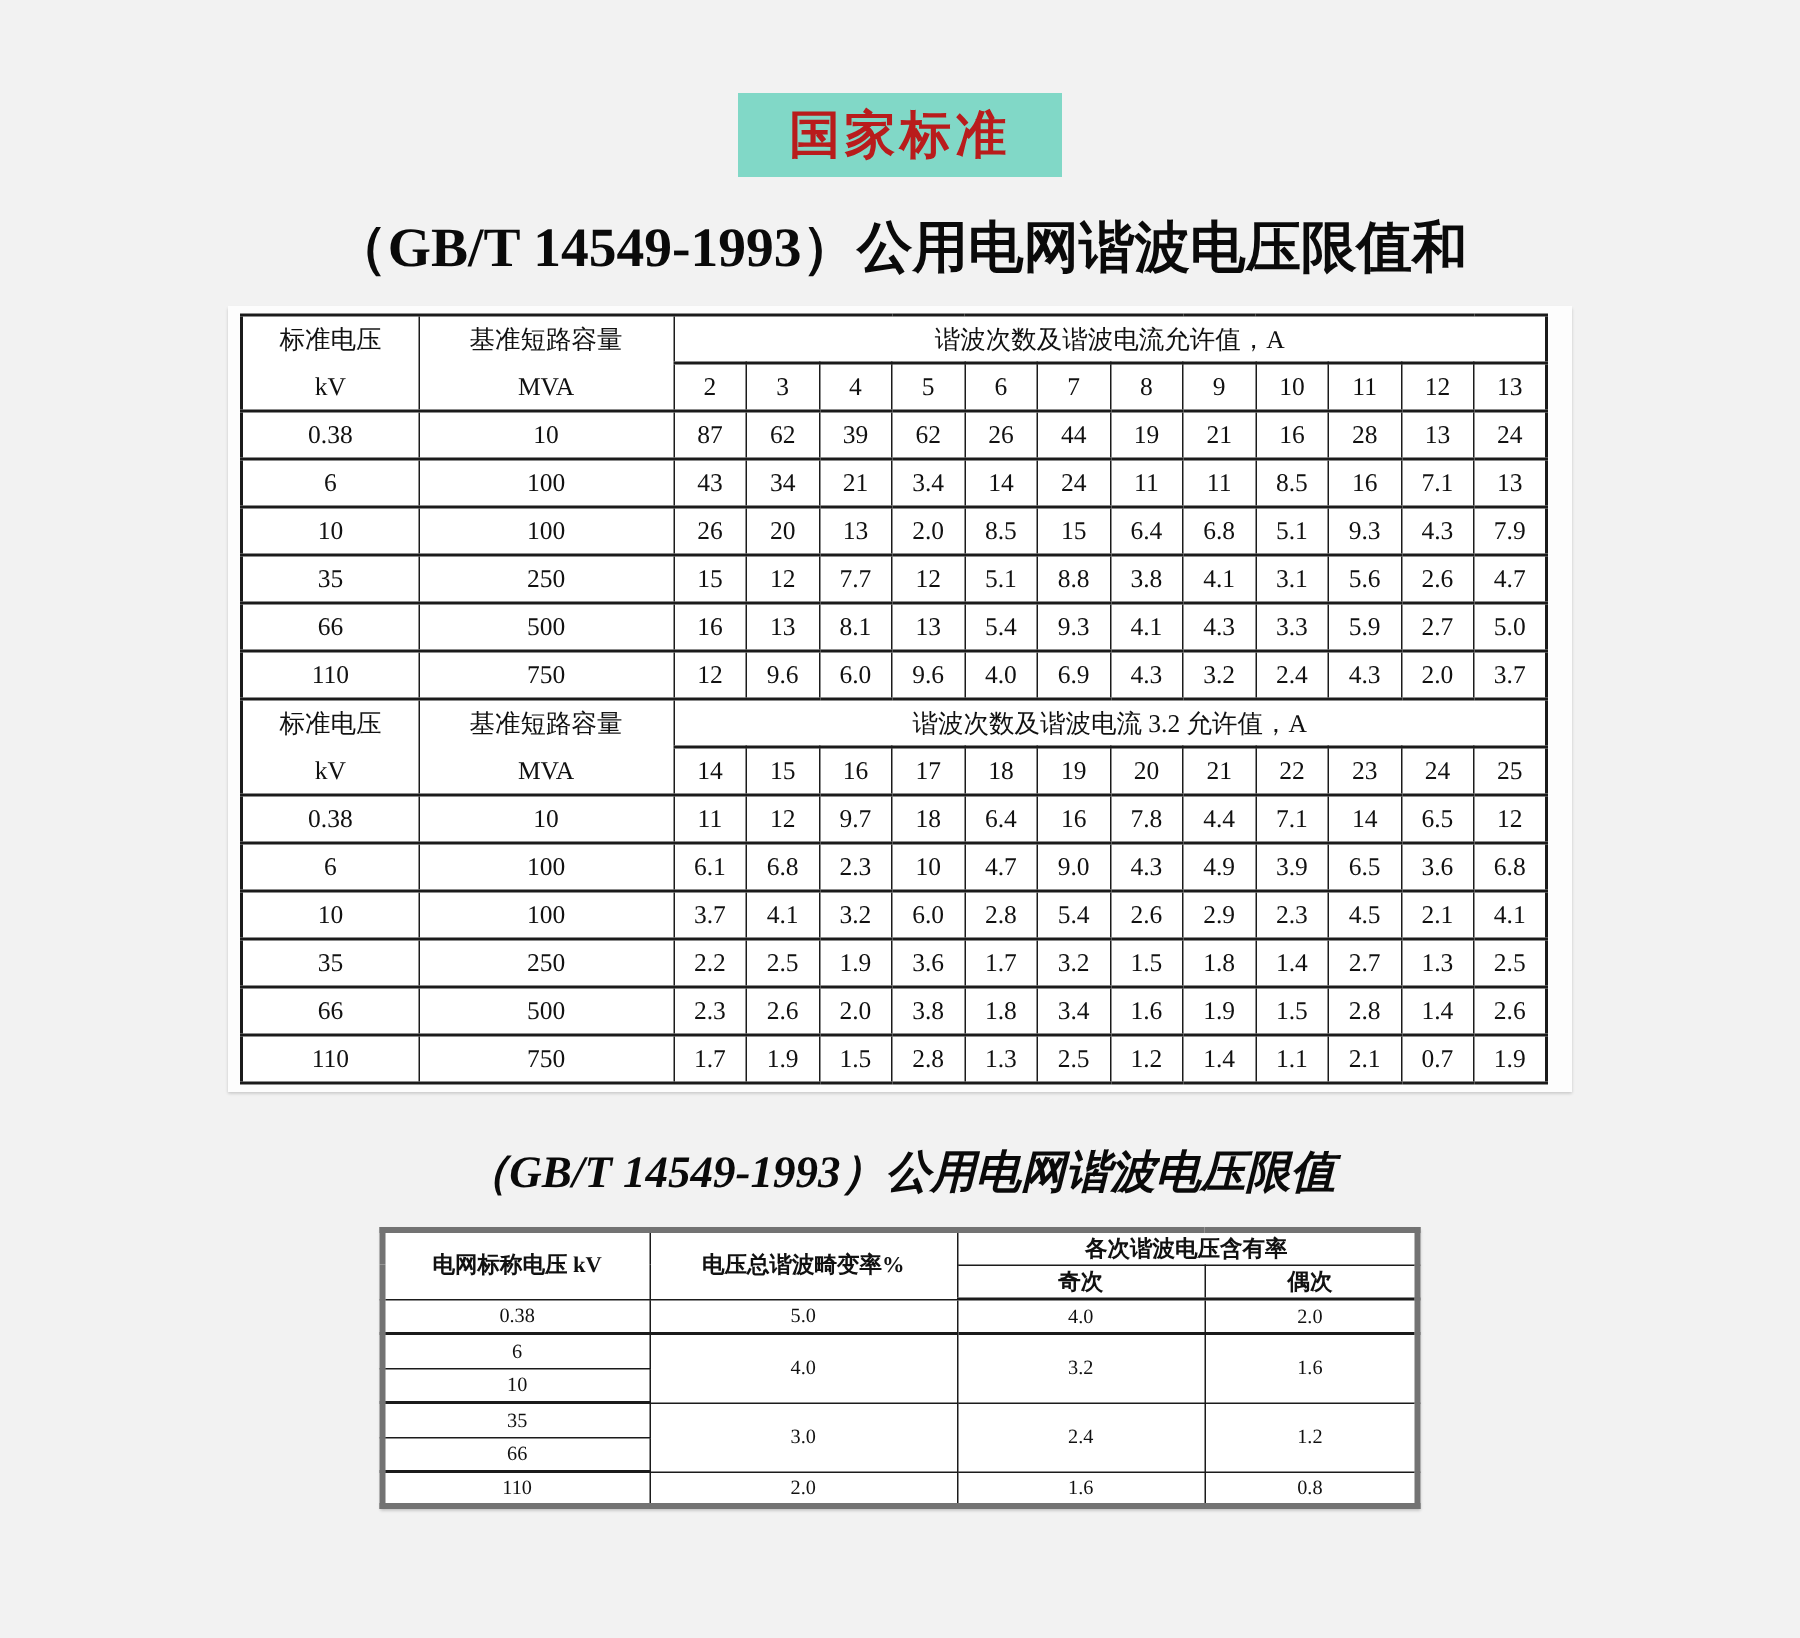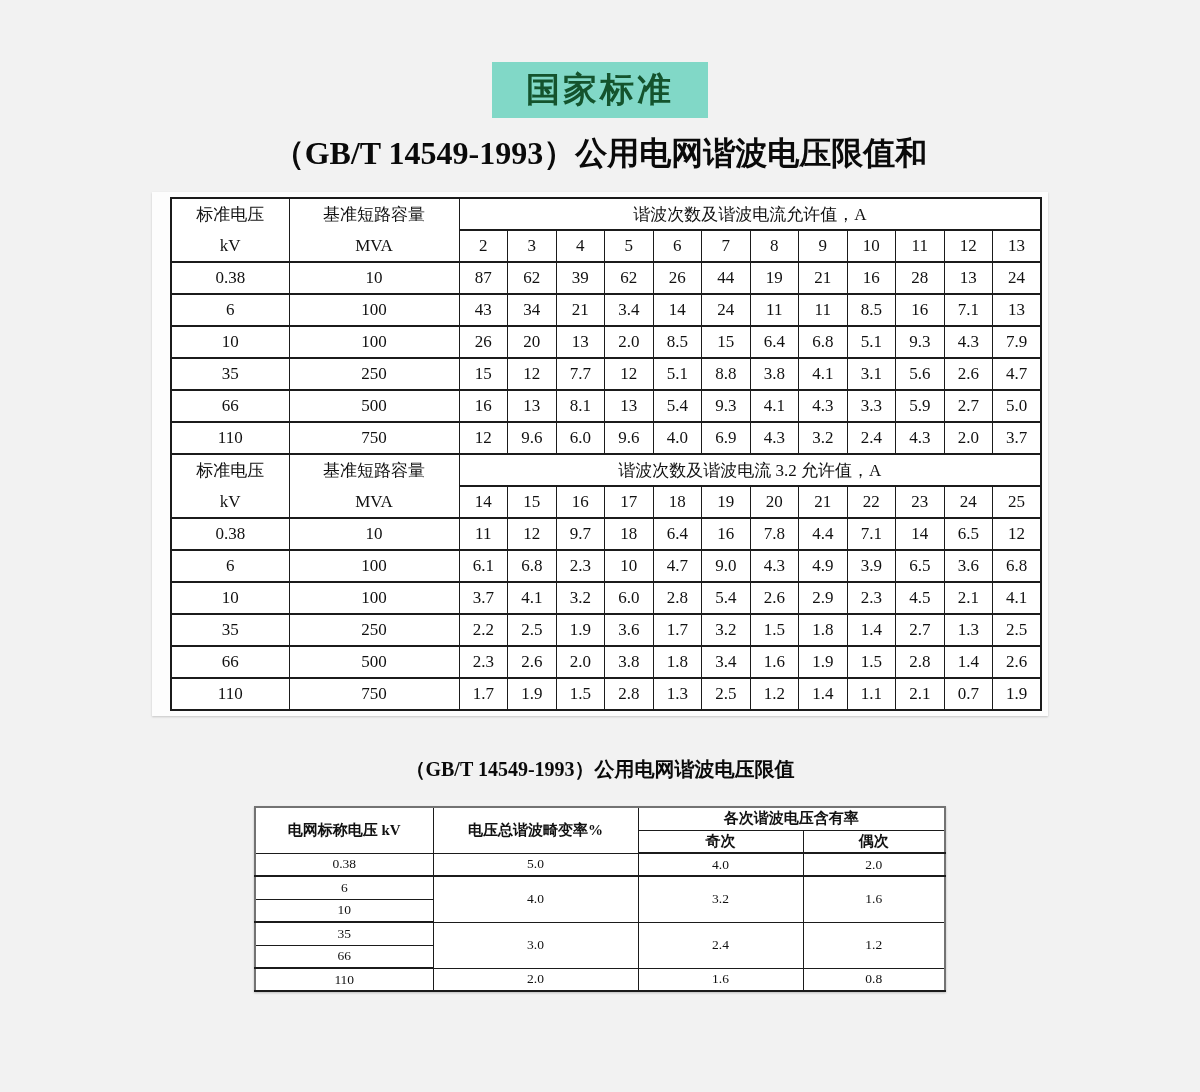--- a/index.html
+++ b/index.html
@@ -12,76 +12,77 @@
     overflow:hidden;
   }
   .badge {
     width:216px; height:56px;
     margin:62px auto 0;
     display:flex; align-items:center; justify-content:center;
     font-family:"Liberation Sans", sans-serif;
     font-weight:bold; font-size:34px; letter-spacing:3px;
   }
   .doc-title {
-    margin-top:12px;
+    margin-top:24px;
     text-align:center;
     font-weight:bold;
-    font-size:32px;
+    font-size:37px;
     line-height:47px;
     color:#0a0a0a;
   }
   .panel {
     width:896px;
     margin:15px auto 0;
-    padding:5px 18px;
+    padding:5px 8px;
     background:#fdfdfd;
     box-shadow:0 1px 2px rgba(0,0,0,.18);
   }
   table { border-collapse:collapse; background:#ffffff; }
   .t1 {
     width:870px;
     table-layout:fixed;
     font-size:17px;
     border:2px solid #1b1b1b;
   }
   .t1 th, .t1 td {
     border:1.4px solid #1b1b1b;
     border-top-width:2px; border-bottom-width:2px;
     text-align:center; vertical-align:middle;
     padding:0; height:32px;
     font-weight:normal;
   }
   .t1 th div { line-height:31px; }
   .title2 {
     margin-top:30px;
-    font-size:20px;
+    font-size:30px;
+    font-style:italic;
   }
   .t2 {
     width:690px;
     margin:13px auto 0;
     table-layout:fixed;
-    border:2px solid #737373;
+    border:4px solid #737373;
     box-shadow:0 1px 2px rgba(0,0,0,.22);
   }
   .t2 th, .t2 td {
     border:1px solid #1b1b1b;
     text-align:center; vertical-align:middle;
     padding:0; height:23px;
   }
   .t2 th { font-weight:bold; font-size:15px; }
   .t2 td { font-size:13.5px; }
   .t2 thead tr:last-child th { border-bottom-width:2px; }
   .t2 tbody tr.group-end td { border-bottom-width:2px; }
 </style>
 </head>
 <body style="background: rgb(242, 242, 242);">
 
 <div>
 
-  <div class="badge" style="background: rgb(129, 216, 199); color: #14532d;">国家标准</div>
+  <div class="badge" style="background: rgb(129, 216, 199); color: #b91c1c;">国家标准</div>
 
   <div class="doc-title">
     <div>（GB/T 14549-1993）公用电网谐波电压限值和</div>
   </div>
 
   <div class="panel">
     <table class="t1">
       <colgroup>
         <col style="width:118px">
         <col style="width:170px">

